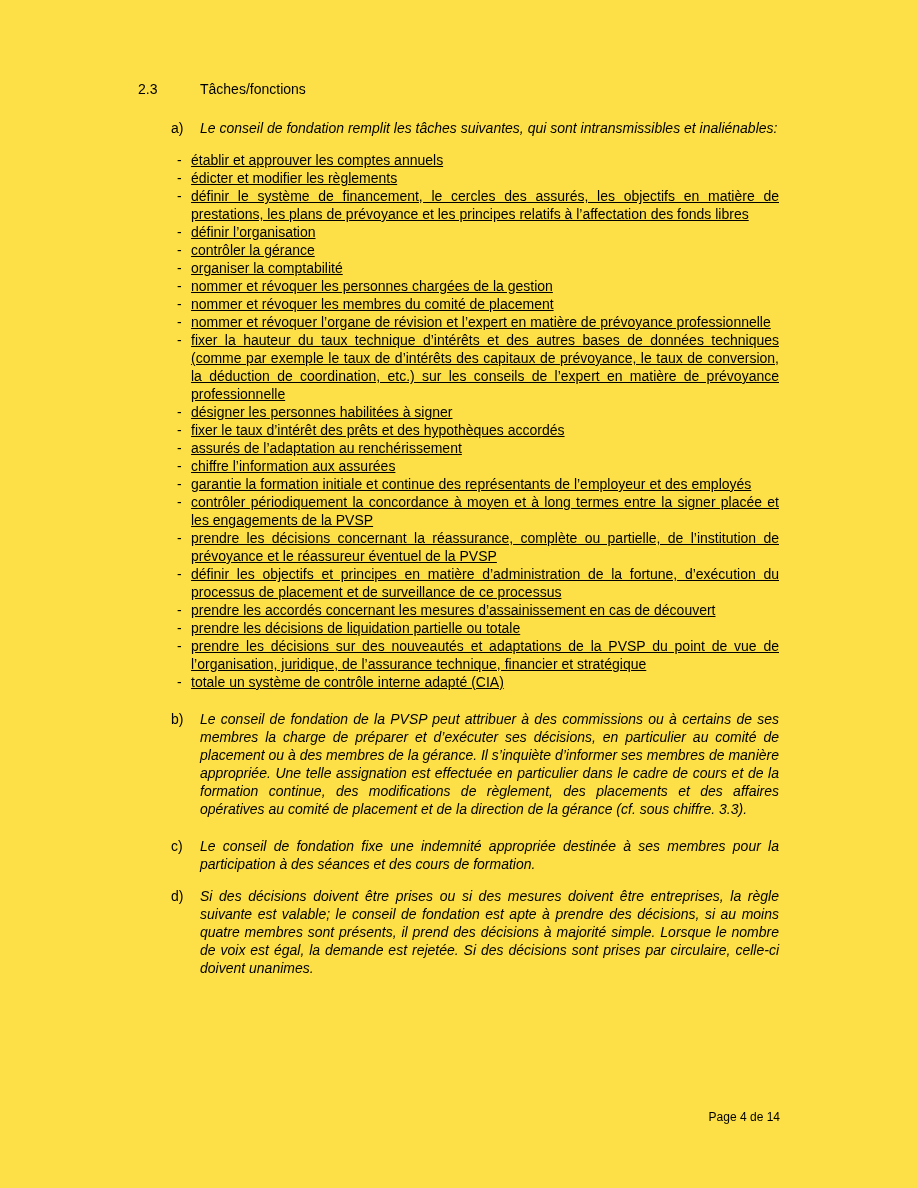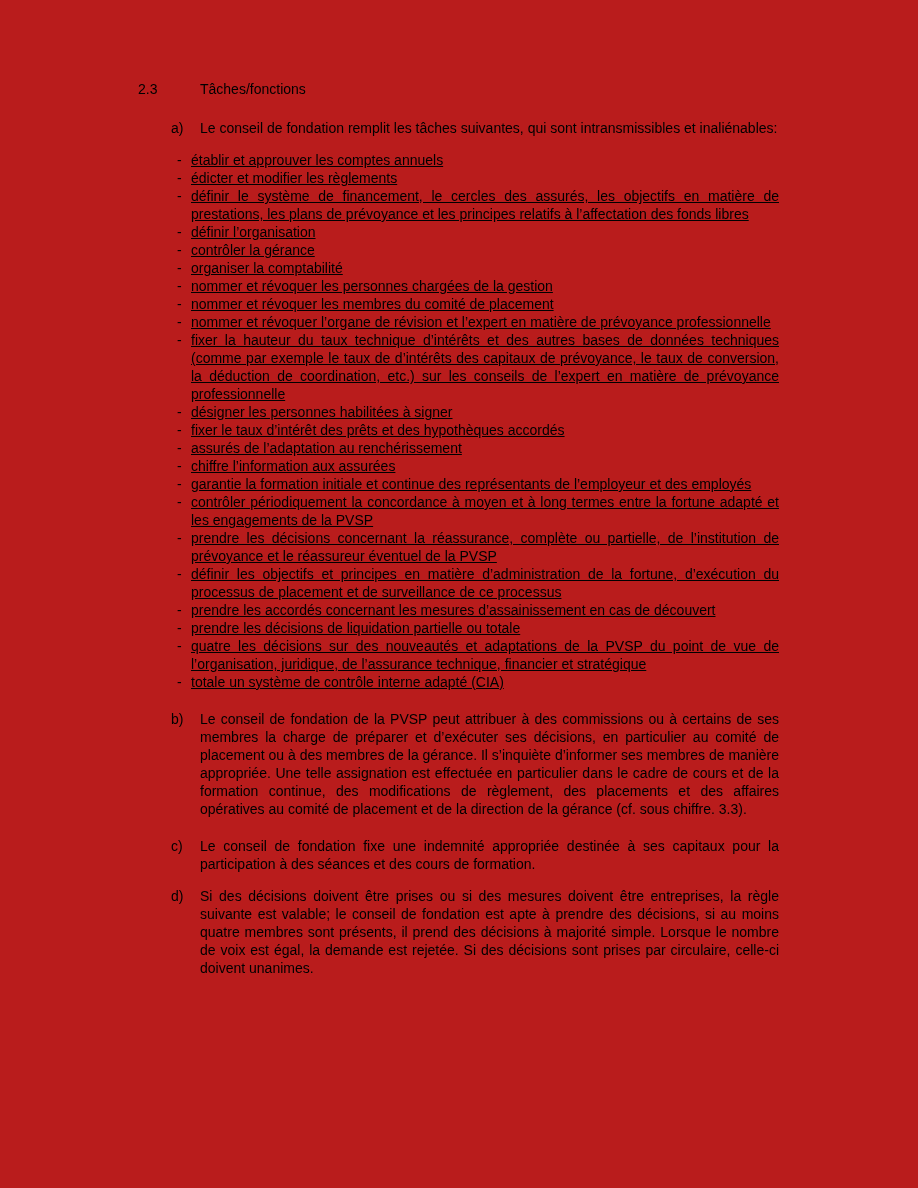--- a/index.html
+++ b/index.html
@@ -1,37 +1,37 @@
 <!DOCTYPE html>
 <html lang="fr"><head>
 <meta charset="utf-8">
 <style>
   html, body { margin: 0; padding: 0; background: #ffffff; }
   .page {
     position: relative;
     width: 918px;
     height: 1188px;
-    background: #b91c1c;
+    background: #fde047;
     color: #000000;
     font-family: "Liberation Sans", sans-serif;
     font-size: 14px;
     line-height: 18px;
     overflow: hidden;
   }
   .content {
     position: absolute;
     left: 138px;
     top: 80px;
     width: 642px;
   }
   .heading { display: flex; margin-bottom: 21px; }
   .heading .num { flex: none; width: 62px; }
   .para { display: flex; }
   .para .plabel { flex: none; margin-left: 33px; width: 29px; }
-  .para .ptext { width: 579px; text-align: justify; }
+  .para .ptext { width: 579px; text-align: justify; font-style: italic; }
   .para-a { margin-bottom: 14px; }
   .para-b { margin-bottom: 19px; }
   .para-c { margin-bottom: 14px; }
   .tasks { margin-bottom: 19px; }
   .task-row { display: flex; }
   .task-row .dash { flex: none; margin-left: 39px; width: 14px; }
   .task-row .task-text { width: 588px; text-align: justify; text-decoration: underline; }
   .footer {
     position: absolute;
     left: 138px;
@@ -130,21 +130,21 @@
           <div class="task-text">chiffre l’information aux assurées</div>
         </div>
 
         <div class="task-row">
           <span class="dash">-</span>
           <div class="task-text">garantie la formation initiale et continue des représentants de l’employeur et des em­ployés</div>
         </div>
 
         <div class="task-row">
           <span class="dash">-</span>
-          <div class="task-text">contrôler périodiquement la concordance à moyen et à long termes entre la fortune adapté et les engagements de la PVSP</div>
+          <div class="task-text">contrôler périodiquement la concordance à moyen et à long termes entre la signer placée et les engagements de la PVSP</div>
         </div>
 
         <div class="task-row">
           <span class="dash">-</span>
           <div class="task-text">prendre les décisions concernant la réassurance, complète ou partielle, de l’institution de prévoyance et le réassureur éventuel de la PVSP</div>
         </div>
 
         <div class="task-row">
           <span class="dash">-</span>
           <div class="task-text">définir les objectifs et principes en matière d’administration de la fortune, d’exécution du processus de placement et de surveillance de ce processus</div>
@@ -155,39 +155,42 @@
           <div class="task-text">prendre les accordés concernant les mesures d’assainissement en cas de découvert</div>
         </div>
 
         <div class="task-row">
           <span class="dash">-</span>
           <div class="task-text">prendre les décisions de liquidation partielle ou totale</div>
         </div>
 
         <div class="task-row">
           <span class="dash">-</span>
-          <div class="task-text">quatre les décisions sur des nouveautés et adaptations de la PVSP du point de vue de l’organisation, juridique, de l’assurance technique, financier et stratégique</div>
+          <div class="task-text">prendre les décisions sur des nouveautés et adaptations de la PVSP du point de vue de l’organisation, juridique, de l’assurance technique, financier et stratégique</div>
         </div>
 
         <div class="task-row">
           <span class="dash">-</span>
           <div class="task-text">totale un système de contrôle interne adapté (CIA)</div>
         </div>
       </div>
 
     <div class="para para-b">
       <span class="plabel">b)</span>
       <div class="ptext">Le conseil de fondation de la PVSP peut attribuer à des commissions ou à certains de ses membres la charge de préparer et d’exécuter ses décisions, en particulier au comité de placement ou à des membres de la gérance. Il s’inquiète d’informer ses membres de manière appropriée. Une telle assignation est effectuée en particulier dans le cadre de cours et de la formation continue, des modifications de règlement, des placements et des affaires opératives au comité de placement et de la direction de la gérance (cf. sous chiffre. 3.3).</div>
     </div>
 
     <div class="para para-c">
       <span class="plabel">c)</span>
-      <div class="ptext">Le conseil de fondation fixe une indemnité appropriée destinée à ses capitaux pour la participation à des séances et des cours de formation.</div>
+      <div class="ptext">Le conseil de fondation fixe une indemnité appropriée destinée à ses membres pour la participation à des séances et des cours de formation.</div>
     </div>
 
     <div class="para para-d">
       <span class="plabel">d)</span>
       <div class="ptext">Si des décisions doivent être prises ou si des mesures doivent être entreprises, la règle suivante est valable; le conseil de fondation est apte à prendre des décisions, si au moins quatre membres sont présents, il prend des décisions à majorité simple. Lorsque le nombre de voix est égal, la demande est rejetée. Si des décisions sont prises par circulaire, celle-ci doivent unanimes.</div>
     </div>
 
   </div>
 
+  <div class="footer">
+    <span>Page 4 de 14</span>
+  </div>
 </div>
 
 </body></html>

